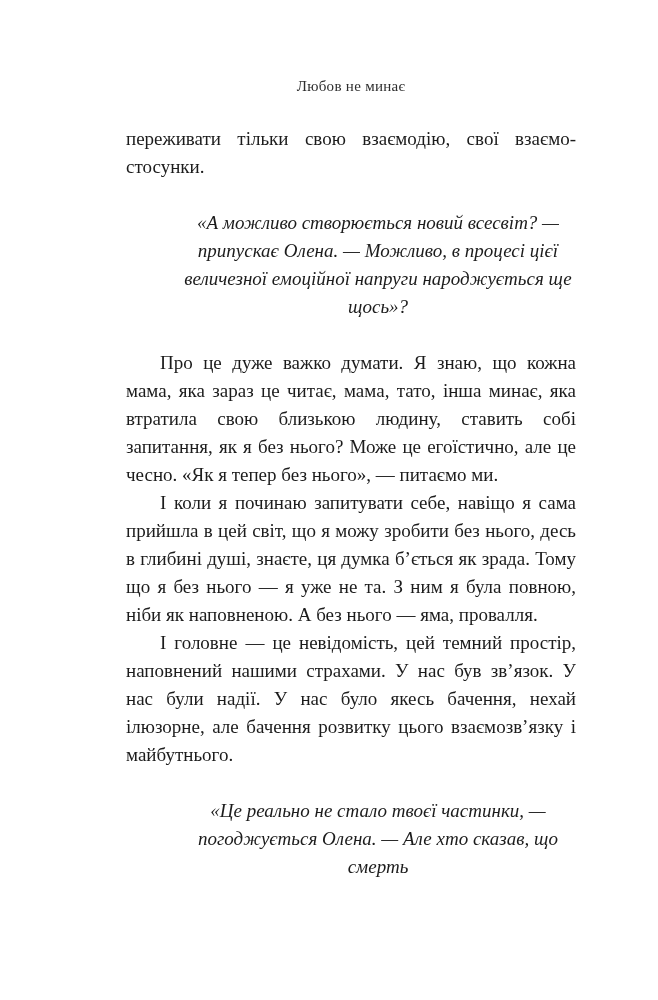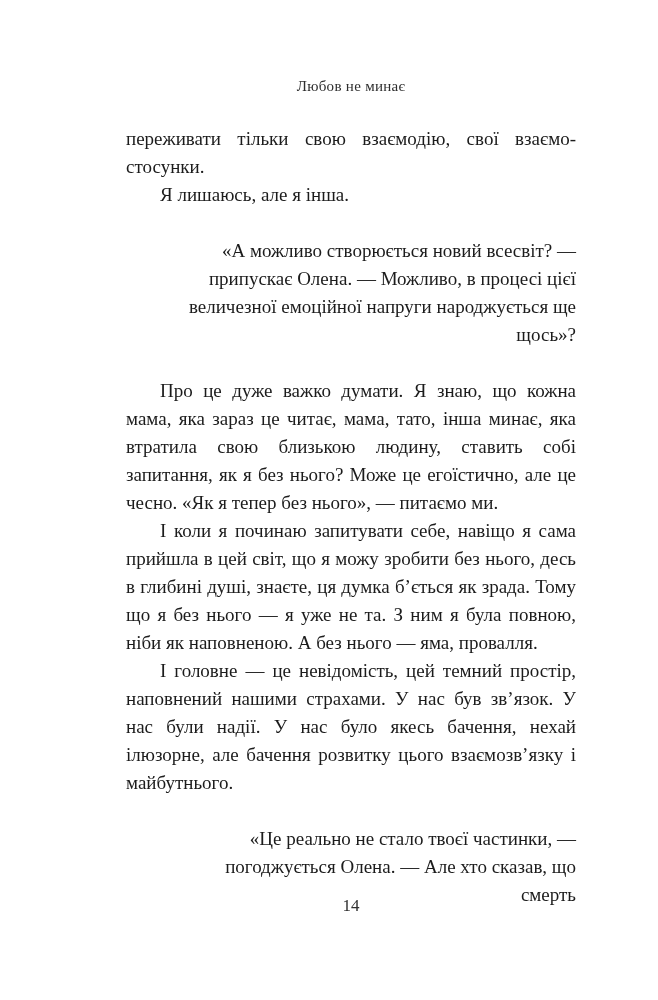--- a/index.html
+++ b/index.html
@@ -30,46 +30,45 @@
     width: 450px;
     font-size: 19px;
     line-height: 28px;
     text-align: justify;
     hyphens: auto;
     -webkit-hyphens: auto;
   }
   .para { text-indent: 0; }
   .para.indent { text-indent: 34px; }
   .quote {
+    font-style: italic;
     margin: 28px 0 28px 54px;
     width: 396px;
-    text-align: right;
+    text-align: center;
   }
   .page-number {
     position: absolute;
     left: 126px;
     width: 450px;
     top: 896px;
     text-align: center;
     font-size: 17px;
     color: #2e2e2e;
   }
 </style>
 </head>
 <body>
 
 <div class="page">
 
   <div class="running-head">Любов не минає</div>
 
   <div class="text-block">
     <p class="para">переживати тільки свою взаємодію, свої взаємо­стосунки.</p>
-    <p class="para indent">Я лишаюсь, але я інша.</p>
     <p class="quote">«А можливо створюється новий всесвіт? — припускає Олена. — Можливо, в процесі цієї величезної емоційної напруги народжується ще щось»?</p>
     <p class="para indent">Про це дуже важко думати. Я знаю, що кожна мама, яка зараз це читає, мама, тато, інша минає, яка втратила свою близькою людину, ставить собі запитання, як я без нього? Може це егоїстично, але це чесно. «Як я тепер без нього», — питаємо ми.</p>
     <p class="para indent">І коли я починаю запитувати себе, навіщо я сама прийшла в цей світ, що я можу зробити без нього, десь в глибині душі, знаєте, ця думка б’ється як зрада. Тому що я без нього — я уже не та. З ним я була повною, ніби як наповненою. А без нього — яма, провалля.</p>
     <p class="para indent">І головне — це невідомість, цей темний простір, наповнений нашими страхами. У нас був зв’язок. У нас були надії. У нас було якесь бачення, нехай ілюзорне, але бачення розвитку цього взаємозв’язку і майбутнього.</p>
     <p class="quote">«Це реально не стало твоєї частинки, — погоджується Олена. — Але хто сказав, що смерть</p>
   </div>
 
-  <div class="page-number">14</div>
 
 </div>
 
 </body></html>

